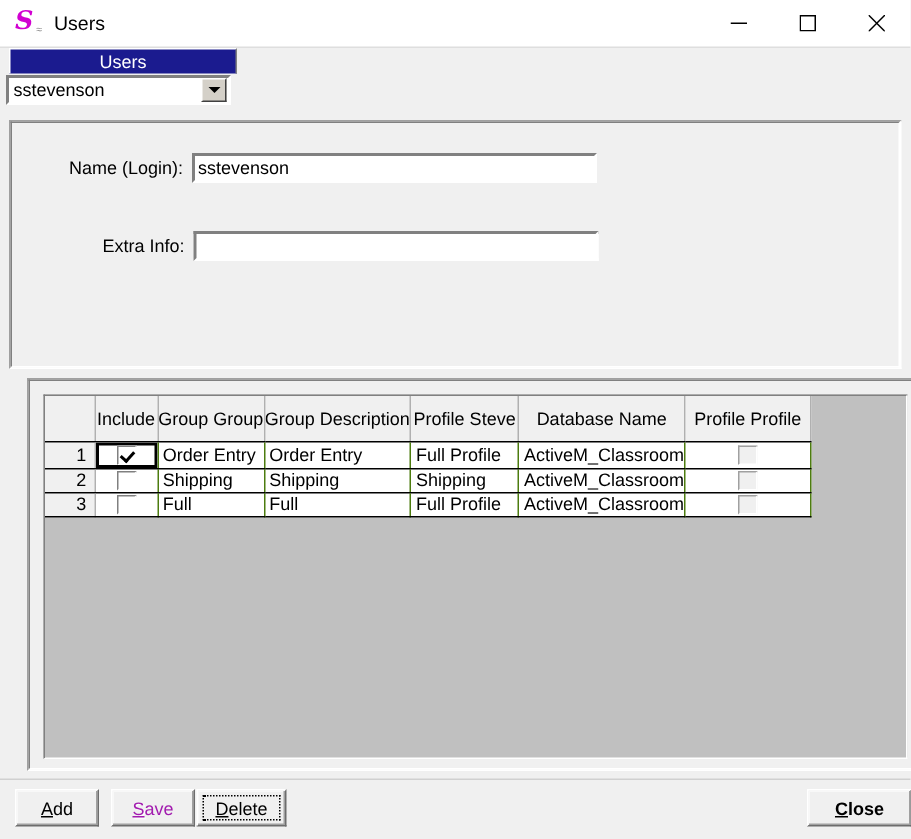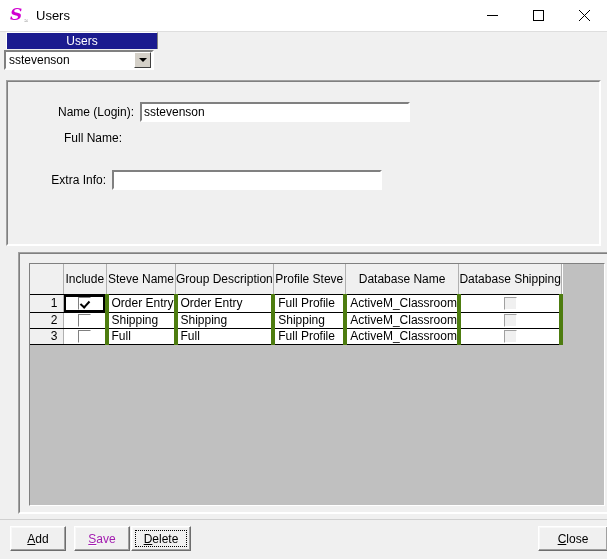--- a/index.html
+++ b/index.html
@@ -166,23 +166,23 @@
     border: 2px solid;
     border-color: #808080 #ffffff #ffffff #808080;
     box-sizing: border-box;
     font-family: "Liberation Sans", sans-serif;
     font-size: 12px;
     padding: 0 2px;
     line-height: 16px;
     color: #000;
     outline: none;
   }
-  #row-login { left: 28px; top: 20px; }
+  #row-login { left: 16px; top: 20px; }
   #row-fullname { left: 16px; top: 46px; }
-  #row-extra { left: 0; top: 72px; margin-top: 16px; }
+  #row-extra { left: 17px; top: 72px; }
 
   
   .grid-area {
     position: absolute;
     left: 9px; top: 9px;
     width: 576px; height: 243px;
     background: #c0c0c0;
     border: 1px solid;
     border-color: #808080 #ffffff #ffffff #808080;
     box-sizing: border-box;
@@ -209,21 +209,21 @@
     border-right: 1px solid #b0b0b0;
     border-bottom: 1px solid #000000;
     text-align: center;
     height: 30px;
     vertical-align: middle;
   }
   table.grid th.corner {
     border-right: 1px solid #b0b0b0;
   }
   table.grid td {
-    border-right: 4px solid #4d7c0f;
+    border-right: 1px solid #4d7c0f;
     border-bottom: 1px solid #000000;
     text-align: left;
     padding-left: 3px;
     height: 16px;
     background: #ffffff;
   }
   table.grid td.rownum {
     background: #f0f0f0;
     text-align: right;
     padding-right: 5px;
@@ -292,21 +292,21 @@
   .btn.disabled .mn { text-shadow: 1px 1px 0 #ffffff; }
   .btn .focus-ring {
     position: absolute;
     left: 3px; top: 3px; right: 3px; bottom: 3px;
     border: 1px dotted #000;
   }
   .mn { text-decoration: underline; }
   #btn-add { left: 10px; top: 526px; width: 56px; }
   #btn-save { left: 74px; top: 526px; width: 56px; }
   #btn-delete { left: 131px; top: 526px; width: 60px; }
-  #btn-close { left: 538px; top: 526px; width: 70px; }
+  #btn-close { left: 538px; top: 526px; width: 70px; font-weight: bold; }
 </style>
 </head>
 <body>
 
 <div class="titlebar">
   <div class="app-icon">
     <span class="s-glyph">S</span>
     <span class="s-marks">≈</span>
   </div>
   <span class="title-text">Users</span>
@@ -344,21 +344,20 @@
 
 <div class="panel" id="panel-form">
   <div class="panel-inner">
 
     <div class="field-row" id="row-login">
       <span class="field-label">Name (Login):</span>
       <input class="field-input" type="text" value="sstevenson" style="">
     </div>
 
     <div class="field-row" id="row-fullname">
-      <span class="field-label">Full Name:</span>
     </div>
 
     <div class="field-row" id="row-extra">
       <span class="field-label">Extra Info:</span>
       <input class="field-input" type="text" value="" style="">
     </div>
 
   </div>
 </div>
 
@@ -372,25 +371,25 @@
           <col style="width:66px">
           <col style="width:87px">
           <col style="width:72px">
           <col style="width:96px">
           <col style="width:84px">
         </colgroup>
         <thead>
           <tr>
             <th class="corner"></th>
             <th>Include</th>
-            <th>Steve Name</th>
+            <th>Group Group</th>
             <th>Group Description</th>
             <th>Profile Steve</th>
             <th>Database Name</th>
-            <th>Database Shipping</th>
+            <th>Profile Profile</th>
           </tr>
         </thead>
         <tbody>
           <tr>
             <td class="rownum">1</td>
             <td class="cb-cell">
               <span class="cb-wrap-selected">
                 <span class="cb checked"></span>
               </span>
             </td>

